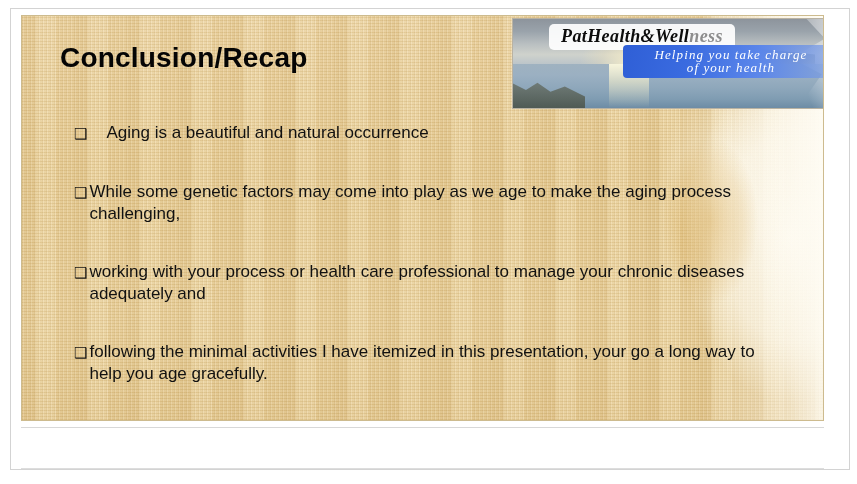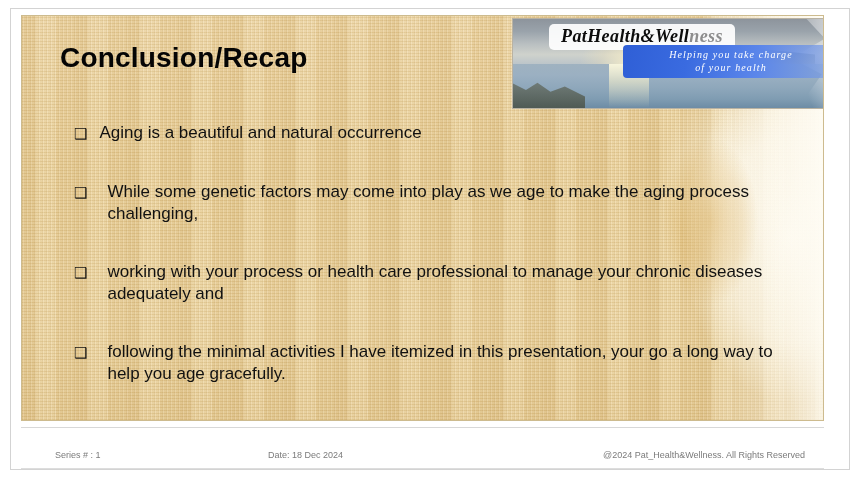--- a/index.html
+++ b/index.html
@@ -190,21 +190,21 @@
     top: 26px;
     width: 196px;
     padding: 3px 10px 4px 10px;
     border-radius: 4px;
     background: linear-gradient(100deg, #2f5fd6 0%, #3a6be0 30%, #5b86ea 62%, rgba(125,160,228,0.55) 100%);
     text-align: center;
   }
   #banner-tagline {
     font-family: "Liberation Serif", "DejaVu Serif", serif;
     font-style: italic;
-    font-size: 10px;
+    font-size: 13px;
     line-height: 13px;
     color: #ffffff;
     letter-spacing: 1.1px;
     white-space: pre-line;
   }
 
   
   #bullet-list {
     position: absolute;
     left: 52px;
@@ -221,23 +221,23 @@
     font-size: 15px;
     line-height: 22px;
     color: #111111;
     flex: 0 0 auto;
     margin-top: 1px;
   }
   .bullet-text {
     font-size: 17px;
     line-height: 22px;
     color: #111111;
-    margin-left: 20px;
-  }
-  .bullet-item.spaced .bullet-text { margin-left: 12px; }
+    margin-left: 2px;
+  }
+  .bullet-item.spaced .bullet-text { margin-left: 19px; }
 
   
   #footer-divider {
     position: absolute;
     left: 10px;
     top: 418px;
     width: 803px;
     height: 1px;
     background: #d8d8d8;
   }
@@ -314,21 +314,16 @@
         <div class="bullet-item">
           <span class="bullet-marker">❑</span>
           <span class="bullet-text">following the minimal activities I have itemized in this presentation, your go a long way to help you age gracefully.</span>
         </div>
       </div>
 
   </div>
 
   <div id="footer-divider"></div>
 
-  <div id="footer">
-    <div class="footer-cell" id="footer-series">Series # : 1</div>
-    <div class="footer-cell" id="footer-date">Date: 18 Dec 2024</div>
-    <div class="footer-cell" id="footer-copyright">@2024 Pat_Health&amp;Wellness. All Rights Reserved</div>
-  </div>
 
   <div id="footer-bottom-rule"></div>
 
 </div>
 
 </body></html>

